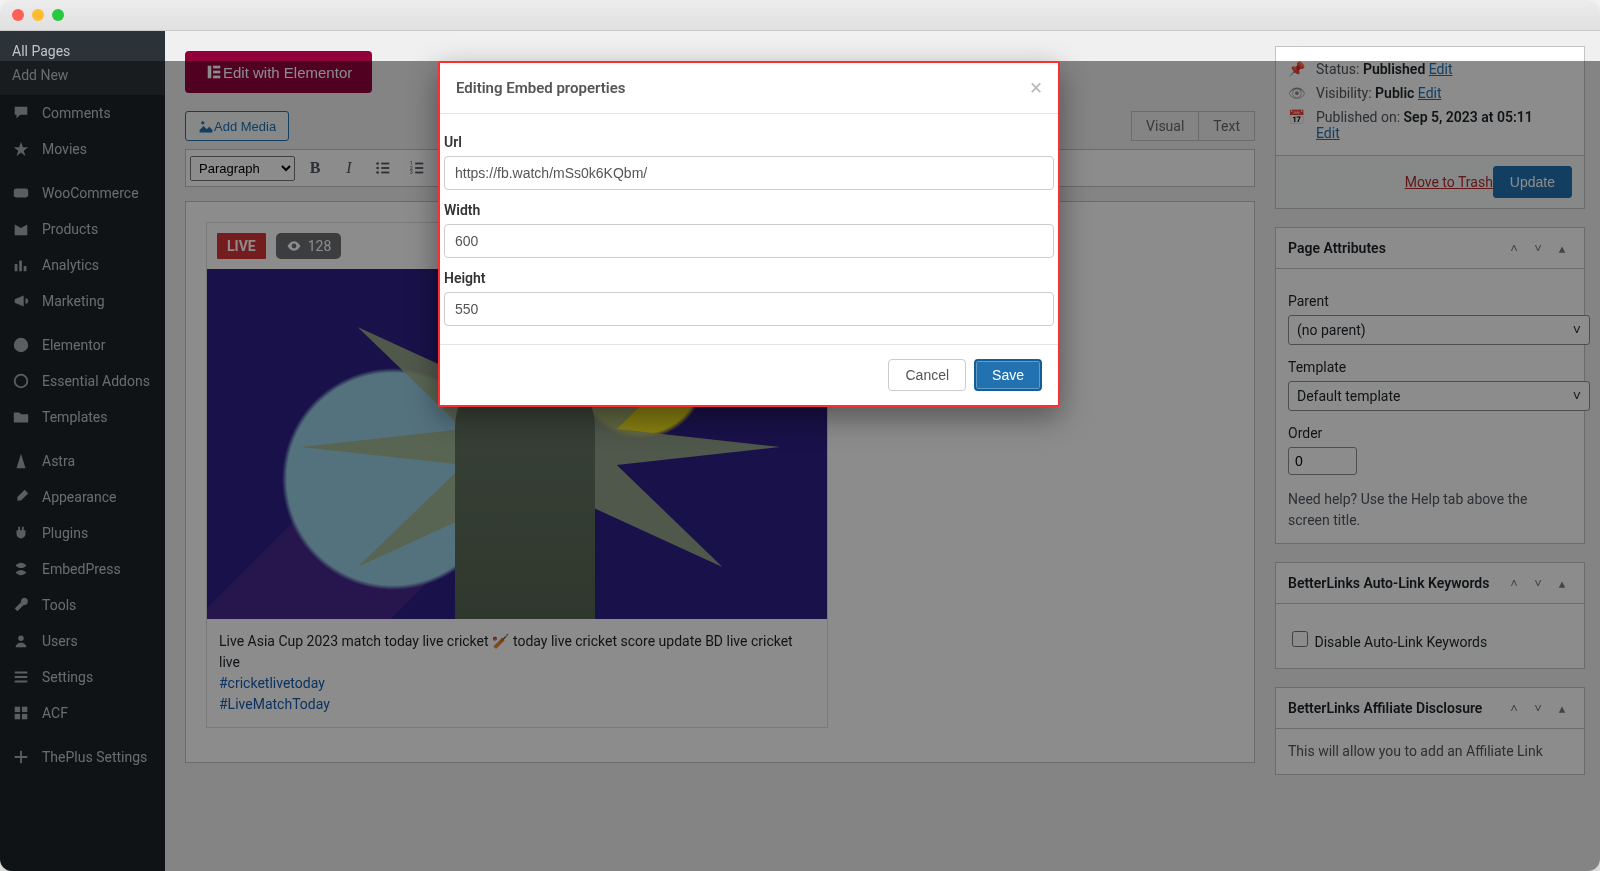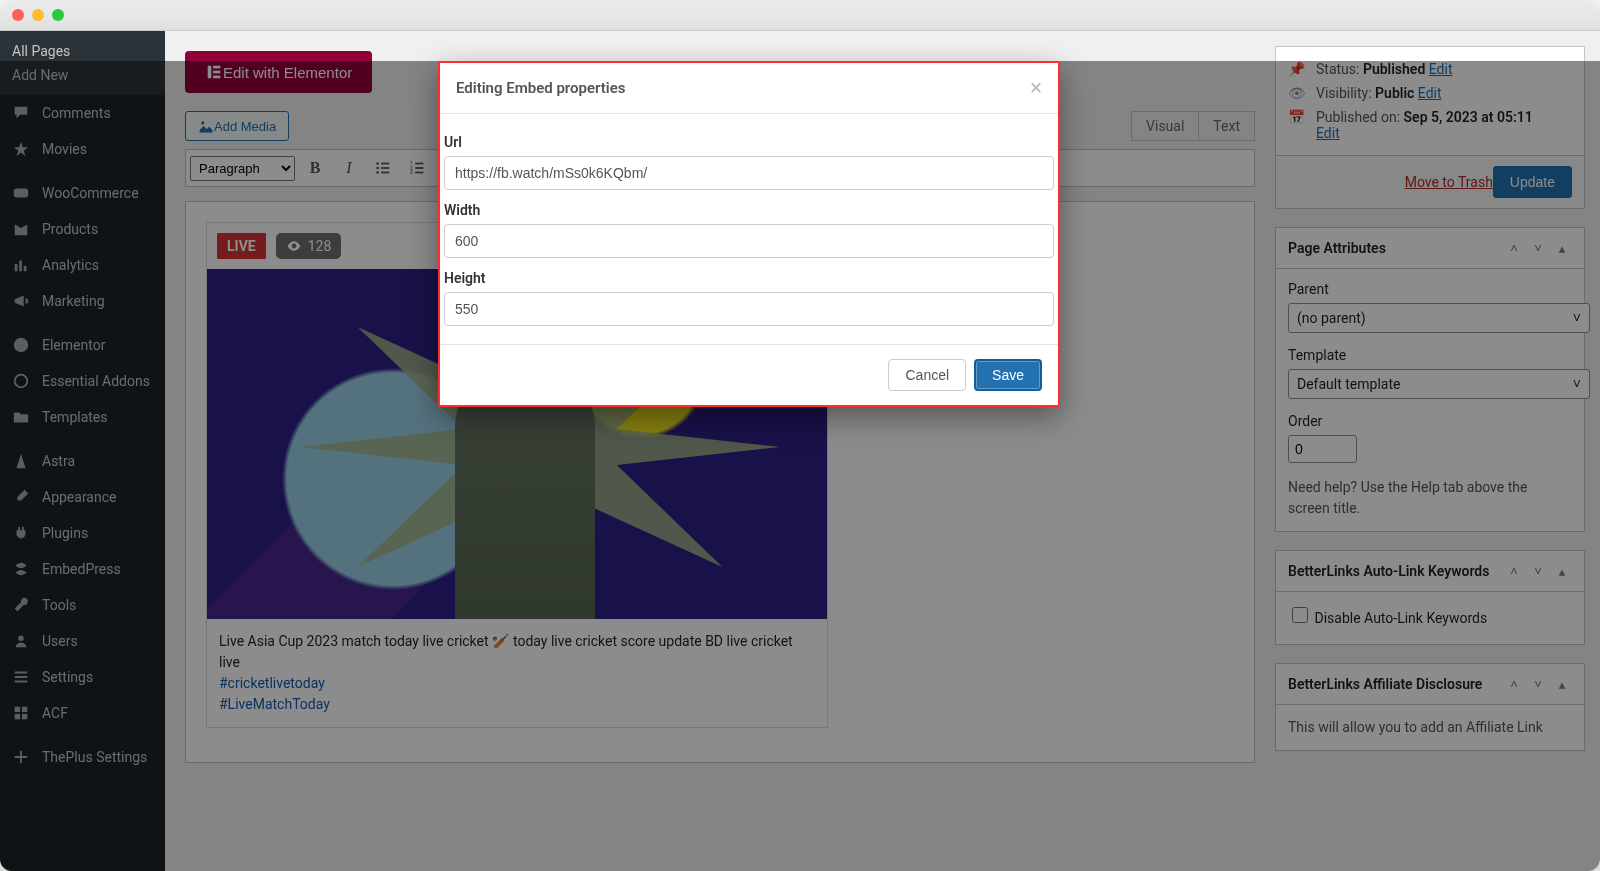--- a/index.html
+++ b/index.html
@@ -71,21 +71,21 @@
   .publine b{color:#1d2327;font-weight:600}
   .publine a{color:var(--link);text-decoration:underline;cursor:pointer}
   .pbox-foot{display:flex;justify-content:flex-end;align-items:center;padding:10px 12px;background:#f6f7f7;border-top:1px solid var(--box-border)}
   .trash{color:var(--danger);text-decoration:underline;cursor:pointer;font-size:14px}
   .btn-primary{background:var(--wp-blue);color:#fff;border:1px solid var(--wp-blue);padding:7px 16px;border-radius:3px;font-size:14px;cursor:pointer}
   .pbox-head{display:flex;align-items:center;padding:10px 12px;border-bottom:1px solid var(--box-border)}
   .pbox-head h3{margin:0;font-size:14px;font-weight:600}
   .pbox-head .ctr{margin-left:auto;display:flex;gap:4px;color:#787c82}
   .pbox-head .ctr span{cursor:pointer;width:20px;height:20px;display:flex;align-items:center;justify-content:center}
   .pbox-body{padding:12px}
-  .pbox-body label{display:block;font-size:14px;color:#1d2327;margin:0 0 6px}
+  .pbox-body label{display:block;font-size:14px;color:#1d2327;margin:12px 0 6px}
   .wp-select{width:100%;border:1px solid #8c8f94;padding:6px 8px;border-radius:3px;font-size:14px;background:#fff;display:flex;justify-content:space-between;align-items:center;cursor:pointer;margin-bottom:14px}
   .wp-input{width:55px;border:1px solid #8c8f94;padding:5px 6px;border-radius:3px;font-size:14px}
   .help-text{color:#50575e;font-size:14px;margin-top:14px;line-height:1.5}
   .chk{display:flex;align-items:center;gap:10px;font-size:14px;color:#1d2327}
   .chk input{width:16px;height:16px}
 
   
   .overlay{position:absolute;inset:30px 0 0 0;background:rgba(0,0,0,.45);z-index:5}
   .modal-outline{position:absolute;left:438px;top:30px;width:618px;border:2px solid var(--highlight);z-index:10;border-radius:2px;box-shadow:0 10px 30px rgba(0,0,0,.4)}
   .modal{background:#fff}

